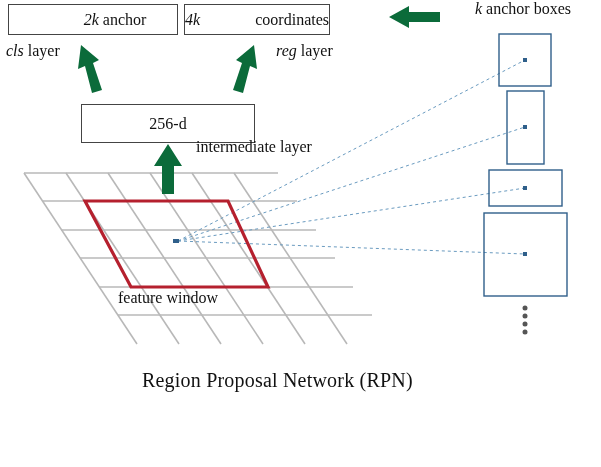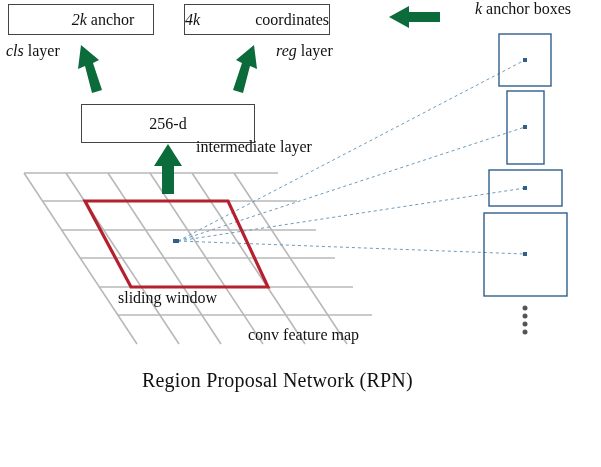--- a/index.html
+++ b/index.html
@@ -65,21 +65,21 @@
     </g>
 
     <g fill="#0b6b3a">
       <polygon points="162,194 162,166 154,166 168,144 182,166 174,166 174,194"></polygon>
       <polygon points="92,93 85,66 78,69 81,45 99,60 93,63 102,90"></polygon>
       <polygon points="233,90 242,63 236,60 254,45 257,69 250,66 243,93"></polygon>
       <polygon points="440,12 409,12 409,6 389,17 409,28 409,22 440,22"></polygon>
     </g>
   </svg>
 
-  <div class="box" style="left:8px; top:4px; width:146px; height:31px;padding-left:44px;">
+  <div class="box" style="left:8px; top:4px; width:170px; height:31px;padding-left:44px;">
     <span class="it">2k</span>
       <span style="white-space:pre;"> anchor</span>
   </div>
   <div class="box" style="left:184px; top:4px; width:146px; height:31px;justify-content:space-between;">
     <span class="it">4k</span>
       <span style="white-space:pre;"> coordinates</span>
   </div>
 
   <div class="lbl" style="left:6px; top:42px;">
     <span class="it">cls</span><span style="white-space:pre;"> layer</span>
@@ -90,17 +90,16 @@
 
   <div class="box" style="left:81px; top:104px; width:174px; height:39px;">
     <span>256-d</span>
   </div>
   <div class="lbl" style="left:196px; top:138px;">intermediate layer</div>
 
   <div class="lbl" style="left:475px; top:0;">
     <span class="it">k</span><span style="white-space:pre;"> anchor boxes</span>
   </div>
 
-  <div class="lbl" style="left:118px; top:289px;">sliding window</div>
-  <div class="lbl" style="left:248px; top:326px;">conv feature map</div>
+  <div class="lbl" style="left:118px; top:289px;">feature window</div>
 
   <div class="title" style="left:142px; top:369px;">Region Proposal Network (RPN)</div>
 </div>
 
 </body></html>

